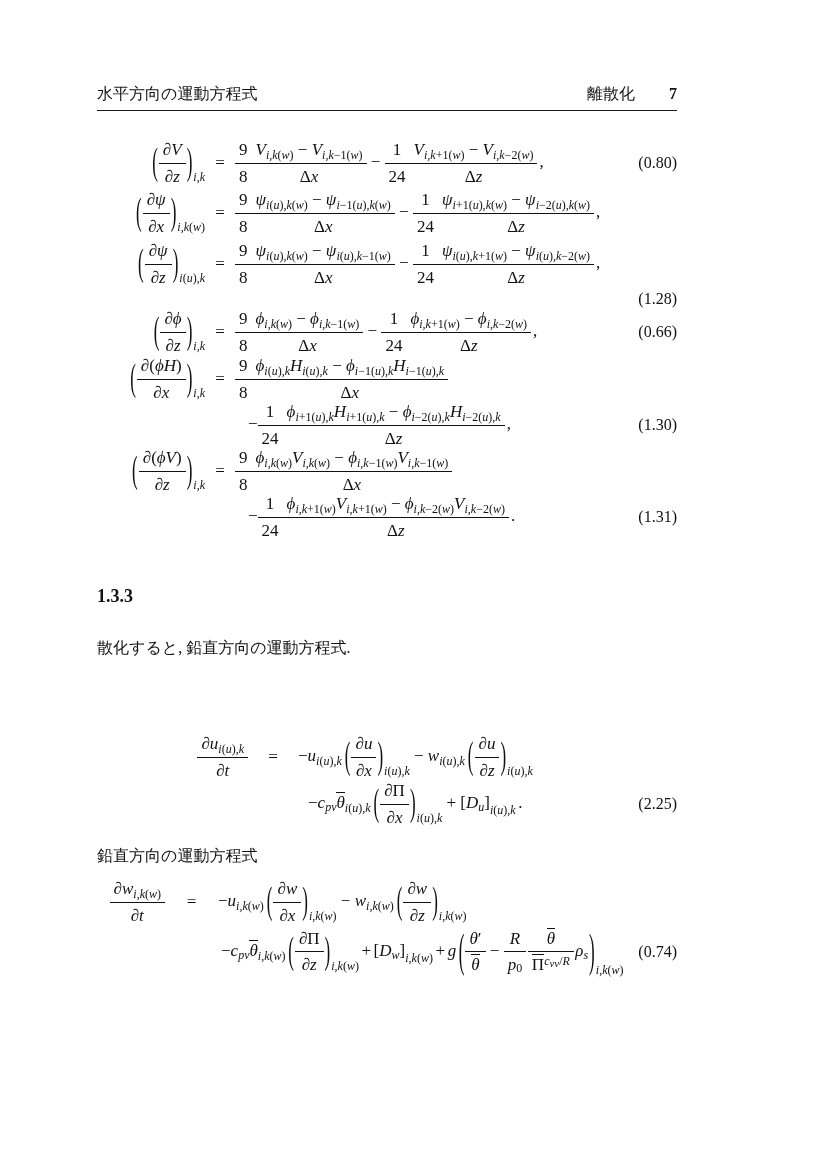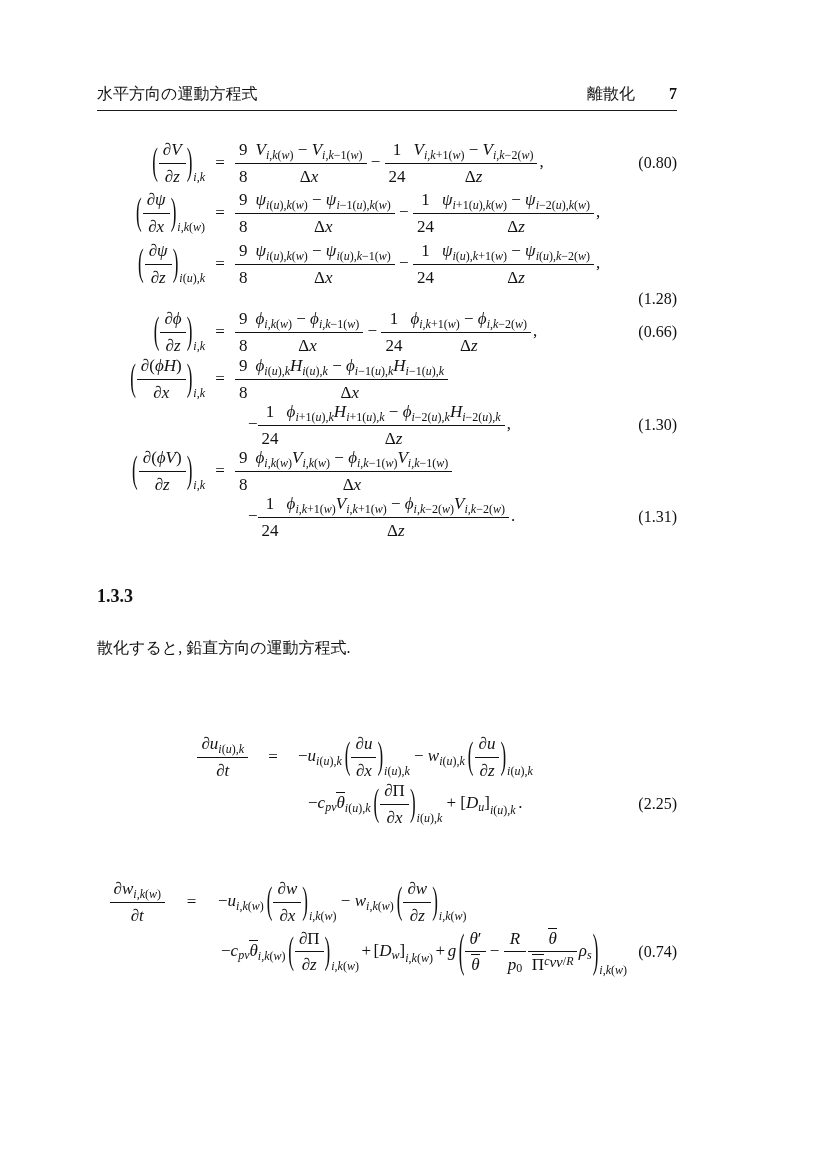--- a/index.html
+++ b/index.html
@@ -32,21 +32,21 @@
   .mrow{white-space:pre;}
   .mi{font-style:italic;}
   .mo{font-style:normal;}
   .frac{display:inline-block;vertical-align:middle;text-align:center;}
   .frac>.num{display:block;border-bottom:1px solid #111;padding:0 4px 2px;}
   .frac>.den{display:block;padding:2px 4px 0;}
   .pgroup{display:inline-flex;align-items:center;vertical-align:middle;}
   .paren{display:inline-block;padding:0 1px;font-style:normal;}
   .pcontent{display:inline-block;}
   .msub,.msup{font-size:12px;line-height:1;}
-  .msub .msub,.msup .msub,.msub .msup{font-size:15px;}
+  .msub .msub,.msup .msub,.msub .msup{font-size:11px;}
   .ov{display:inline-block;border-top:1px solid #111;padding-top:1px;line-height:1.05;}
   .gap{display:inline-block;}
 
   
   .jp{font-size:16px;}
   .heading{top:586px;font-size:18px;font-weight:bold;display:flex;}
   .heading .num{margin-right:15px;}
   .para{top:634px;line-height:27px;}
   .eqlabel-h{top:697px;}
   .eqlabel-v{top:846px;}
@@ -155,20 +155,21 @@
       <div class="col rel">=</div>
       <div class="col rhs"><span class="mrow"><span class="mo" style="white-space: pre;">−</span><span class="sgroup"><span class="mi" style="white-space: pre;">u</span><span class="msub" style="vertical-align: -4px;"><span class="mi" style="white-space: pre;">i</span><span class="mo" style="white-space: pre;">(</span><span class="mi" style="white-space: pre;">u</span><span class="mo" style="white-space: pre;">),</span><span class="mi" style="white-space: pre;">k</span></span></span><span class="gap" style="width: 0.12em;"></span><span class="sgroup"><span class="pgroup"><span class="paren" style="transform: scaleY(2.2);">(</span><span class="pcontent"><span class="frac"><span class="num"><span class="mo" style="white-space: pre;">∂</span><span class="mi" style="white-space: pre;">u</span></span><span class="den"><span class="mo" style="white-space: pre;">∂</span><span class="mi" style="white-space: pre;">x</span></span></span></span><span class="paren" style="transform: scaleY(2.2);">)</span></span><span class="msub" style="vertical-align: -14px;"><span class="mi" style="white-space: pre;">i</span><span class="mo" style="white-space: pre;">(</span><span class="mi" style="white-space: pre;">u</span><span class="mo" style="white-space: pre;">),</span><span class="mi" style="white-space: pre;">k</span></span></span><span class="mo" style="white-space: pre;"> − </span><span class="sgroup"><span class="mi" style="white-space: pre;">w</span><span class="msub" style="vertical-align: -4px;"><span class="mi" style="white-space: pre;">i</span><span class="mo" style="white-space: pre;">(</span><span class="mi" style="white-space: pre;">u</span><span class="mo" style="white-space: pre;">),</span><span class="mi" style="white-space: pre;">k</span></span></span><span class="gap" style="width: 0.12em;"></span><span class="sgroup"><span class="pgroup"><span class="paren" style="transform: scaleY(2.2);">(</span><span class="pcontent"><span class="frac"><span class="num"><span class="mo" style="white-space: pre;">∂</span><span class="mi" style="white-space: pre;">u</span></span><span class="den"><span class="mo" style="white-space: pre;">∂</span><span class="mi" style="white-space: pre;">z</span></span></span></span><span class="paren" style="transform: scaleY(2.2);">)</span></span><span class="msub" style="vertical-align: -14px;"><span class="mi" style="white-space: pre;">i</span><span class="mo" style="white-space: pre;">(</span><span class="mi" style="white-space: pre;">u</span><span class="mo" style="white-space: pre;">),</span><span class="mi" style="white-space: pre;">k</span></span></span></span></div>
     </div>
     <div class="eqrow" style="height:46px">
       <div class="col ind"></div>
       <div class="col rhs"><span class="mrow"><span class="mo" style="white-space: pre;">−</span><span class="sgroup"><span class="mi" style="white-space: pre;">c</span><span class="msub" style="vertical-align: -3px;"><span class="mi" style="white-space: pre;">pv</span></span></span><span class="sgroup"><span class="ov"><span class="mi" style="white-space: pre;">θ</span></span><span class="msub" style="vertical-align: -4px;"><span class="mi" style="white-space: pre;">i</span><span class="mo" style="white-space: pre;">(</span><span class="mi" style="white-space: pre;">u</span><span class="mo" style="white-space: pre;">),</span><span class="mi" style="white-space: pre;">k</span></span></span><span class="gap" style="width: 0.12em;"></span><span class="sgroup"><span class="pgroup"><span class="paren" style="transform: scaleY(2.2);">(</span><span class="pcontent"><span class="frac"><span class="num"><span class="mo" style="white-space: pre;">∂Π</span></span><span class="den"><span class="mo" style="white-space: pre;">∂</span><span class="mi" style="white-space: pre;">x</span></span></span></span><span class="paren" style="transform: scaleY(2.2);">)</span></span><span class="msub" style="vertical-align: -14px;"><span class="mi" style="white-space: pre;">i</span><span class="mo" style="white-space: pre;">(</span><span class="mi" style="white-space: pre;">u</span><span class="mo" style="white-space: pre;">),</span><span class="mi" style="white-space: pre;">k</span></span></span><span class="mo" style="white-space: pre;"> + </span><span class="sgroup"><span class="mrow"><span class="mo" style="white-space: pre;">[</span><span class="sgroup"><span class="mi" style="white-space: pre;">D</span><span class="msub" style="vertical-align: -3px;"><span class="mi" style="white-space: pre;">u</span></span></span><span class="mo" style="white-space: pre;">]</span></span><span class="msub" style="vertical-align: -6px;"><span class="mi" style="white-space: pre;">i</span><span class="mo" style="white-space: pre;">(</span><span class="mi" style="white-space: pre;">u</span><span class="mo" style="white-space: pre;">),</span><span class="mi" style="white-space: pre;">k</span></span></span><span class="gap" style="width: 0.15em;"></span><span class="mo" style="white-space: pre;">.</span></span></div>
       <div class="col tag">(2.25)</div>
     </div>
   </div>
 
+  <div class="abs eqlabel-v jp">鉛直方向の運動方程式</div>
 
   <div class="abs eqgroup g133" style="top:876px">
     <div class="eqrow" style="height:52px">
       <div class="col lhs"><span class="frac"><span class="num"><span class="sgroup"><span class="mo" style="white-space: pre;">∂</span><span class="mi" style="white-space: pre;">w</span><span class="msub" style="vertical-align: -4px;"><span class="mi" style="white-space: pre;">i</span><span class="mo" style="white-space: pre;">,</span><span class="mi" style="white-space: pre;">k</span><span class="mo" style="white-space: pre;">(</span><span class="mi" style="white-space: pre;">w</span><span class="mo" style="white-space: pre;">)</span></span></span></span><span class="den"><span class="mo" style="white-space: pre;">∂</span><span class="mi" style="white-space: pre;">t</span></span></span></div>
       <div class="col rel">=</div>
       <div class="col rhs"><span class="mrow"><span class="mo" style="white-space: pre;">−</span><span class="sgroup"><span class="mi" style="white-space: pre;">u</span><span class="msub" style="vertical-align: -4px;"><span class="mi" style="white-space: pre;">i</span><span class="mo" style="white-space: pre;">,</span><span class="mi" style="white-space: pre;">k</span><span class="mo" style="white-space: pre;">(</span><span class="mi" style="white-space: pre;">w</span><span class="mo" style="white-space: pre;">)</span></span></span><span class="gap" style="width: 0.12em;"></span><span class="sgroup"><span class="pgroup"><span class="paren" style="transform: scaleY(2.2);">(</span><span class="pcontent"><span class="frac"><span class="num"><span class="mo" style="white-space: pre;">∂</span><span class="mi" style="white-space: pre;">w</span></span><span class="den"><span class="mo" style="white-space: pre;">∂</span><span class="mi" style="white-space: pre;">x</span></span></span></span><span class="paren" style="transform: scaleY(2.2);">)</span></span><span class="msub" style="vertical-align: -14px;"><span class="mi" style="white-space: pre;">i</span><span class="mo" style="white-space: pre;">,</span><span class="mi" style="white-space: pre;">k</span><span class="mo" style="white-space: pre;">(</span><span class="mi" style="white-space: pre;">w</span><span class="mo" style="white-space: pre;">)</span></span></span><span class="mo" style="white-space: pre;"> − </span><span class="sgroup"><span class="mi" style="white-space: pre;">w</span><span class="msub" style="vertical-align: -4px;"><span class="mi" style="white-space: pre;">i</span><span class="mo" style="white-space: pre;">,</span><span class="mi" style="white-space: pre;">k</span><span class="mo" style="white-space: pre;">(</span><span class="mi" style="white-space: pre;">w</span><span class="mo" style="white-space: pre;">)</span></span></span><span class="gap" style="width: 0.12em;"></span><span class="sgroup"><span class="pgroup"><span class="paren" style="transform: scaleY(2.2);">(</span><span class="pcontent"><span class="frac"><span class="num"><span class="mo" style="white-space: pre;">∂</span><span class="mi" style="white-space: pre;">w</span></span><span class="den"><span class="mo" style="white-space: pre;">∂</span><span class="mi" style="white-space: pre;">z</span></span></span></span><span class="paren" style="transform: scaleY(2.2);">)</span></span><span class="msub" style="vertical-align: -14px;"><span class="mi" style="white-space: pre;">i</span><span class="mo" style="white-space: pre;">,</span><span class="mi" style="white-space: pre;">k</span><span class="mo" style="white-space: pre;">(</span><span class="mi" style="white-space: pre;">w</span><span class="mo" style="white-space: pre;">)</span></span></span></span></div>
     </div>
     <div class="eqrow" style="height:48px">
       <div class="col ind"></div>
       <div class="col rhs"><span class="mrow"><span class="mo" style="white-space: pre;">−</span><span class="sgroup"><span class="mi" style="white-space: pre;">c</span><span class="msub" style="vertical-align: -3px;"><span class="mi" style="white-space: pre;">pv</span></span></span><span class="sgroup"><span class="ov"><span class="mi" style="white-space: pre;">θ</span></span><span class="msub" style="vertical-align: -4px;"><span class="mi" style="white-space: pre;">i</span><span class="mo" style="white-space: pre;">,</span><span class="mi" style="white-space: pre;">k</span><span class="mo" style="white-space: pre;">(</span><span class="mi" style="white-space: pre;">w</span><span class="mo" style="white-space: pre;">)</span></span></span><span class="gap" style="width: 0.1em;"></span><span class="sgroup"><span class="pgroup"><span class="paren" style="transform: scaleY(2.2);">(</span><span class="pcontent"><span class="frac"><span class="num"><span class="mo" style="white-space: pre;">∂Π</span></span><span class="den"><span class="mo" style="white-space: pre;">∂</span><span class="mi" style="white-space: pre;">z</span></span></span></span><span class="paren" style="transform: scaleY(2.2);">)</span></span><span class="msub" style="vertical-align: -14px;"><span class="mi" style="white-space: pre;">i</span><span class="mo" style="white-space: pre;">,</span><span class="mi" style="white-space: pre;">k</span><span class="mo" style="white-space: pre;">(</span><span class="mi" style="white-space: pre;">w</span><span class="mo" style="white-space: pre;">)</span></span></span><span class="gap" style="width: 0.15em;"></span><span class="mo" style="white-space: pre;">+</span><span class="gap" style="width: 0.15em;"></span><span class="sgroup"><span class="mrow"><span class="mo" style="white-space: pre;">[</span><span class="sgroup"><span class="mi" style="white-space: pre;">D</span><span class="msub" style="vertical-align: -3px;"><span class="mi" style="white-space: pre;">w</span></span></span><span class="mo" style="white-space: pre;">]</span></span><span class="msub" style="vertical-align: -6px;"><span class="mi" style="white-space: pre;">i</span><span class="mo" style="white-space: pre;">,</span><span class="mi" style="white-space: pre;">k</span><span class="mo" style="white-space: pre;">(</span><span class="mi" style="white-space: pre;">w</span><span class="mo" style="white-space: pre;">)</span></span></span><span class="gap" style="width: 0.15em;"></span><span class="mo" style="white-space: pre;">+</span><span class="gap" style="width: 0.15em;"></span><span class="mi" style="white-space: pre;">g</span><span class="gap" style="width: 0.1em;"></span><span class="sgroup"><span class="pgroup"><span class="paren" style="transform: scaleY(2.7);">(</span><span class="pcontent"><span class="mrow"><span class="frac"><span class="num"><span class="mi" style="white-space: pre;">θ</span><span class="mo" style="white-space: pre;">′</span></span><span class="den"><span class="ov"><span class="mi" style="white-space: pre;">θ</span></span></span></span><span class="mo" style="white-space: pre;"> − </span><span class="frac"><span class="num"><span class="mi" style="white-space: pre;">R</span></span><span class="den"><span class="sgroup"><span class="mi" style="white-space: pre;">p</span><span class="msub" style="vertical-align: -2px;"><span class="mo" style="white-space: pre;">0</span></span></span></span></span><span class="gap" style="width: 0.1em;"></span><span class="frac"><span class="num"><span class="ov"><span class="mi" style="white-space: pre;">θ</span></span></span><span class="den"><span class="sgroup"><span class="ov"><span class="mo" style="white-space: pre;">Π</span></span><span class="msup" style="vertical-align: 5px;"><span class="mrow"><span class="sgroup"><span class="mi" style="white-space: pre;">c</span><span class="msub" style="vertical-align: -2px;"><span class="mi" style="white-space: pre;">vv</span></span></span><span class="mo" style="white-space: pre;">/</span><span class="mi" style="white-space: pre;">R</span></span></span></span></span></span><span class="gap" style="width: 0.08em;"></span><span class="sgroup"><span class="mi" style="white-space: pre;">ρ</span><span class="msub" style="vertical-align: -3px;"><span class="mi" style="white-space: pre;">s</span></span></span></span></span><span class="paren" style="transform: scaleY(2.7);">)</span></span><span class="msub" style="vertical-align: -18px;"><span class="mi" style="white-space: pre;">i</span><span class="mo" style="white-space: pre;">,</span><span class="mi" style="white-space: pre;">k</span><span class="mo" style="white-space: pre;">(</span><span class="mi" style="white-space: pre;">w</span><span class="mo" style="white-space: pre;">)</span></span></span></span></div>

